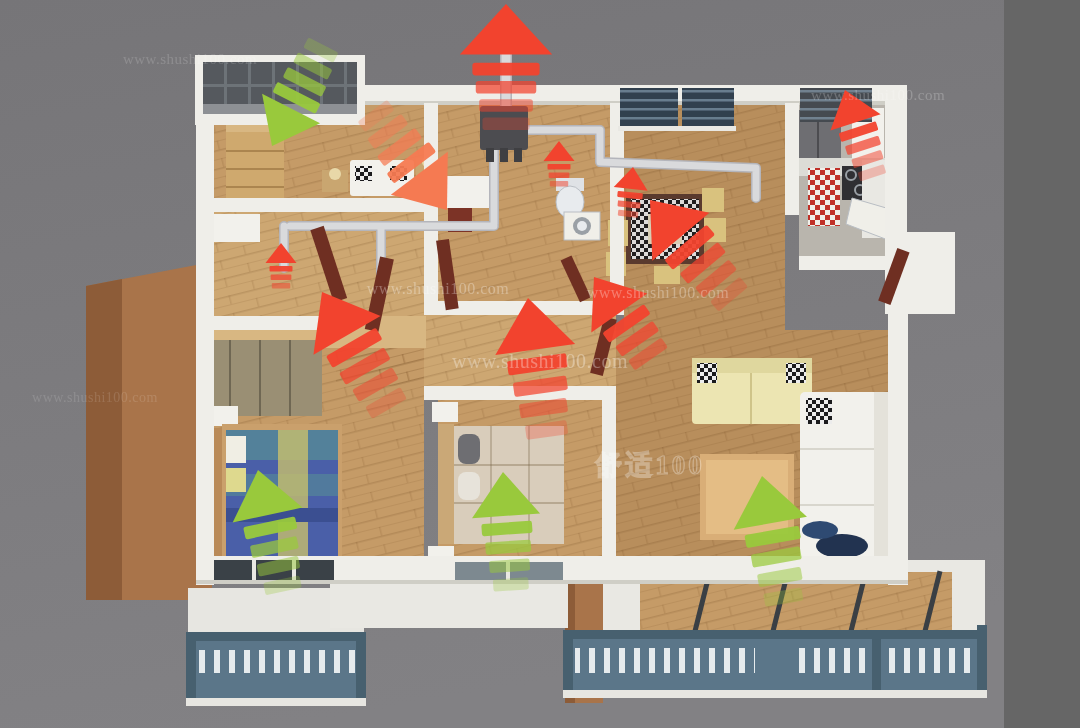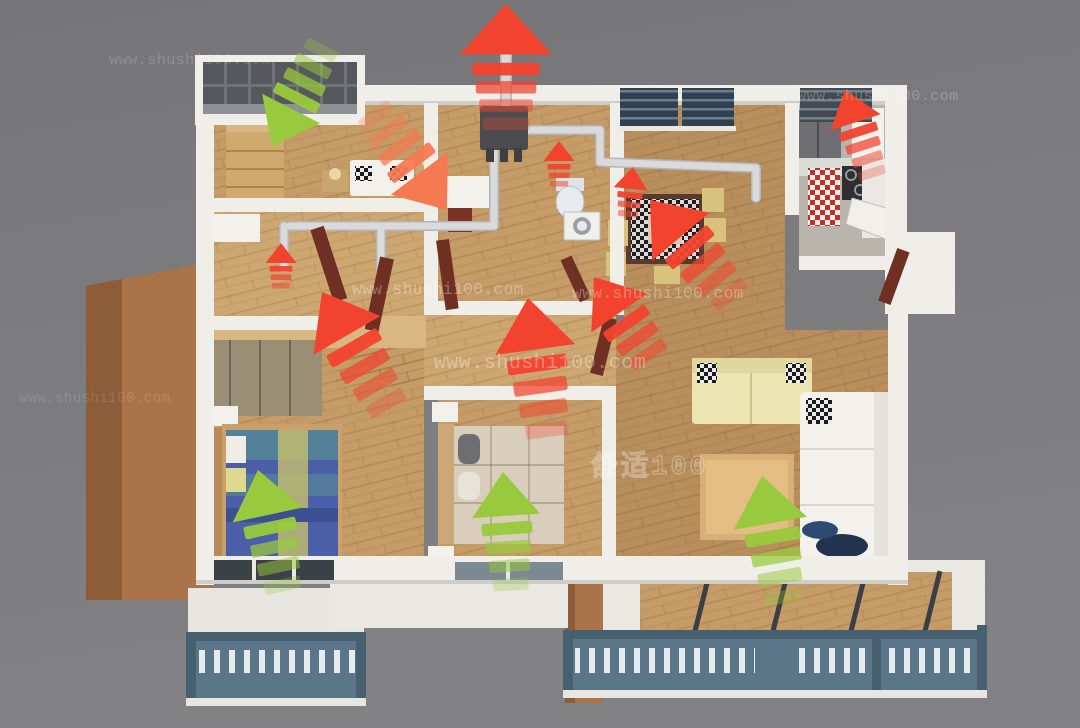--- a/index.html
+++ b/index.html
@@ -1,17 +1,17 @@
 <!DOCTYPE html>
 <html style="--background: #7b7a7c; --background-light: #858487; --wall: #efeee9; --wall-shadow: #cfcec6; --floor-wood: #c59b67; --floor-wood-dark: #b88e5c; --floor-wood-light: #cda772; --floor-gray: #b9b5ad; --facade-brown: #a9744a; --facade-brown-dark: #8d5c38; --railing: #5b7689; --railing-dark: #47606f; --glazing: #55595e; --glazing-mullion: #6d7378; --duct: #d9dadc; --duct-edge: #b4b5bb; --hrv-unit: #4c4c50; --mahogany: #6f2f22; --light-wood: #d8b782; --cream: #ece5b2; --white-fabric: #f2f1ec; --bed-blue: #4a5fa8; --bed-teal: #53819a; --bed-yellow: #cfc469; --beige-bed: #d9cdbb; --red-cabinet: #c03028; --exhaust-red: #f2432e; --exhaust-salmon: #f57a52; --fresh-green: #99c93c;"><head>
 <meta charset="utf-8">
 <style>
   html,body{margin:0;padding:0;background:#666;}
-  #stage{position:relative;width:1080px;height:728px;overflow:hidden;
-         font-family:Liberation Mono, monospace;}
+  #stage{position:relative;width:1004px;height:728px;overflow:hidden;
+         font-family:Liberation Serif, serif;}
   svg{display:block}
   .wall{fill:var(--wall)}
   .wallsh{fill:var(--wall-shadow)}
   .wood{fill:var(--floor-wood)}
   .woodd{fill:var(--floor-wood-dark)}
   .woodl{fill:var(--floor-wood-light)}
   .fgray{fill:var(--floor-gray)}
   .brown{fill:var(--facade-brown)}
   .brownd{fill:var(--facade-brown-dark)}
   .rail{fill:var(--railing)}

